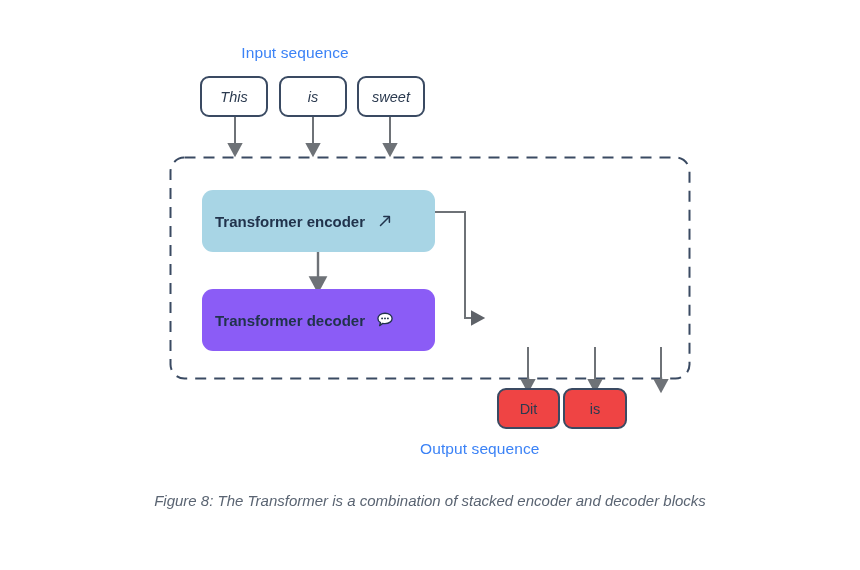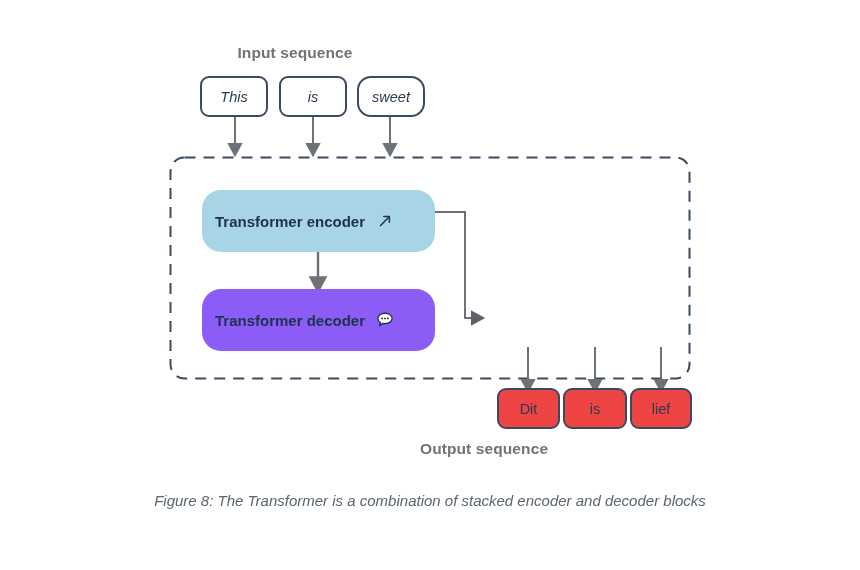--- a/index.html
+++ b/index.html
@@ -31,22 +31,22 @@
     top: 0;
     width: 860px;
     height: 570px;
     pointer-events: none;
   }
 
   
   .section-title {
     position: absolute;
     font-size: 15.5px;
-    font-weight: bold;
-    color: #737373;
+    font-weight: normal;
+    color: #3b82f6;
     white-space: nowrap;
     letter-spacing: 0.1px;
   }
   #input-sequence-title {
     left: 0;
     top: 44px;
     width: 590px;
     text-align: center;
   }
   #output-sequence-title {
@@ -74,33 +74,33 @@
     font-style: italic;
   }
   .token-output {
     background: #ef4444;
     border: 2px solid #3a4a62;
     top: 388px;
   }
 
   #token-in-0 { left: 200px; width: 68px; }
   #token-in-1 { left: 279px; width: 68px; }
-  #token-in-2 { left: 357px; width: 68px; border-radius: 14px; }
+  #token-in-2 { left: 357px; width: 68px; }
 
   #token-out-0 { left: 497px; width: 63px; }
   #token-out-1 { left: 563px; width: 64px; }
   #token-out-2 { left: 630px; width: 62px; }
 
   
   .model-block {
     position: absolute;
     left: 202px;
     width: 233px;
     height: 62px;
-    border-radius: 19px;
+    border-radius: 11px;
     display: flex;
     align-items: center;
     box-sizing: border-box;
     padding-left: 13px;
   }
   #encoder-block {
     top: 190px;
     background: #a8d5e5;
   }
   #decoder-block {
@@ -192,21 +192,20 @@
                  C3.85,11.6 2.9,10.1 2.9,8.4 C2.9,5.5 5.9,3.2 10,3.2 Z" fill="#ffffff" stroke="#21334c" stroke-width="1.35" stroke-linejoin="round"></path>
         <circle cx="7.1" cy="8.4" r="0.95" fill="#21334c"></circle>
         <circle cx="10" cy="8.4" r="0.95" fill="#21334c"></circle>
         <circle cx="12.9" cy="8.4" r="0.95" fill="#21334c"></circle>
       </svg>
     </span>
   </div>
 
   <div class="token-box token-output" id="token-out-0">Dit</div>
   <div class="token-box token-output" id="token-out-1">is</div>
-  <div class="token-box token-output" id="token-out-2">lief</div>
 
   <div class="section-title" id="output-sequence-title">Output sequence</div>
 
   <div id="figure-caption">
     <span>Figure 8: The Transformer is a combination of stacked encoder and decoder blocks</span>
   </div>
 
 </div>
 
 </body></html>

